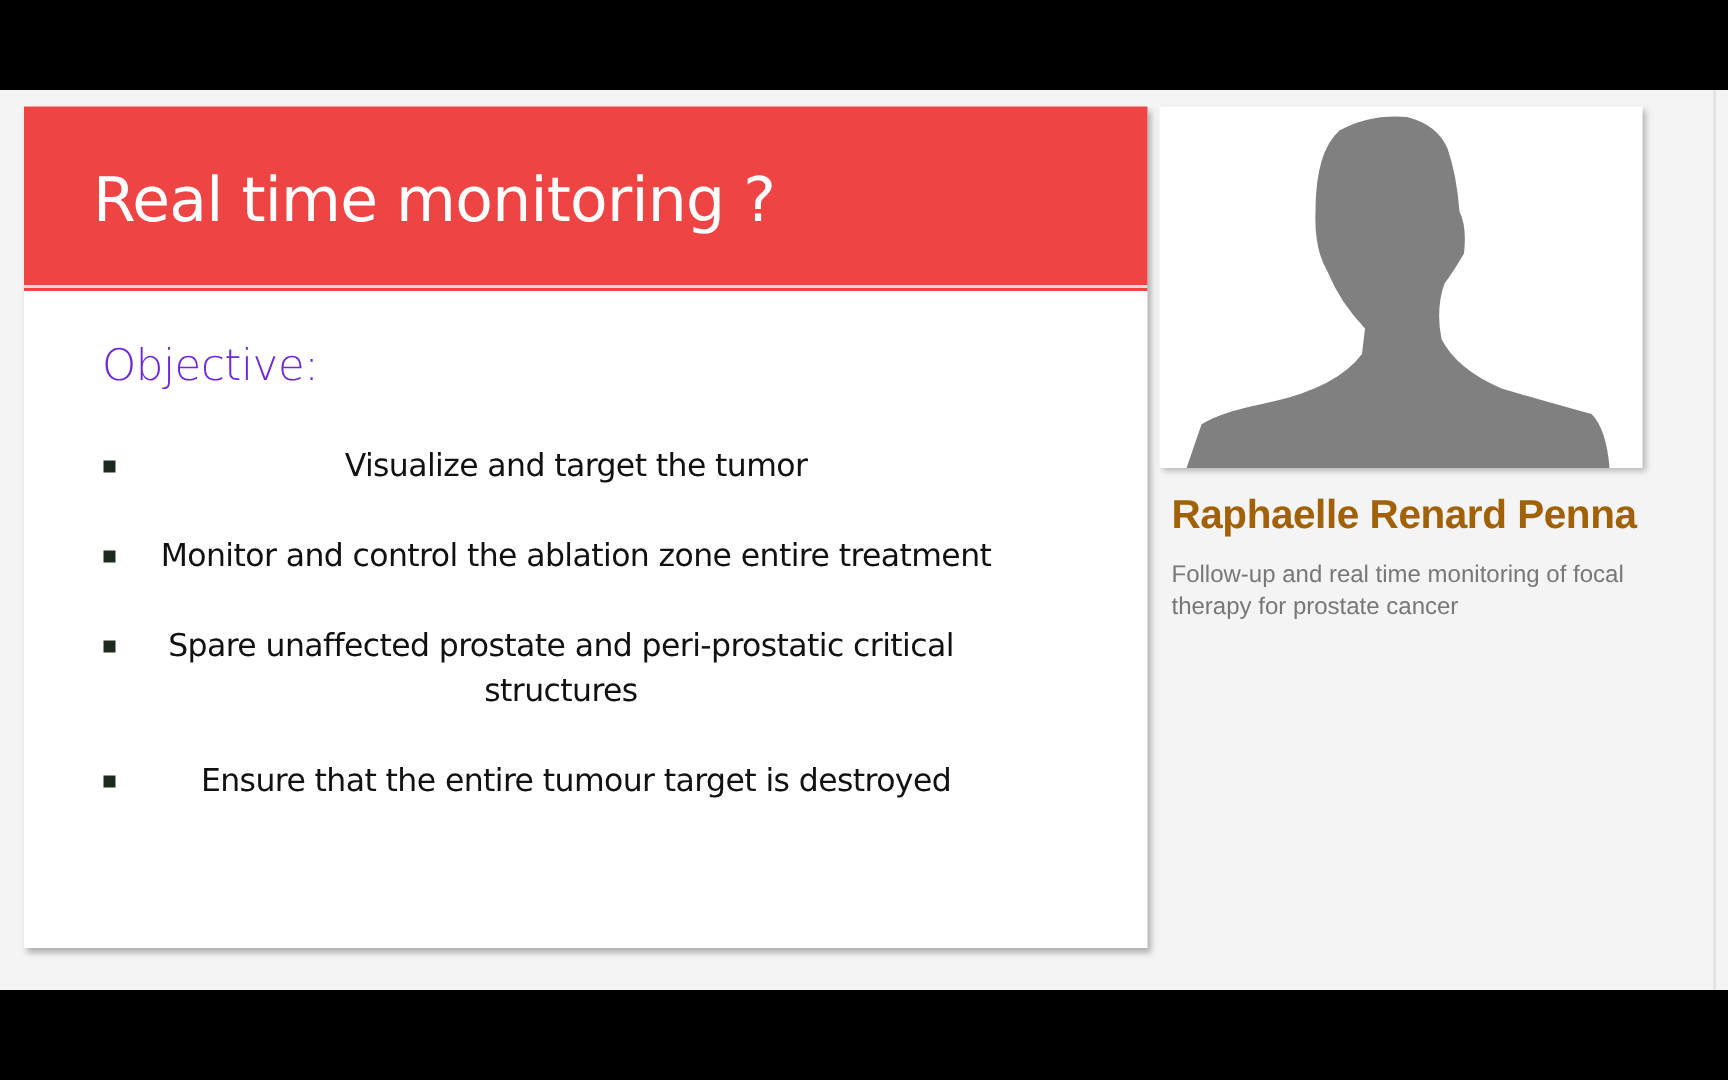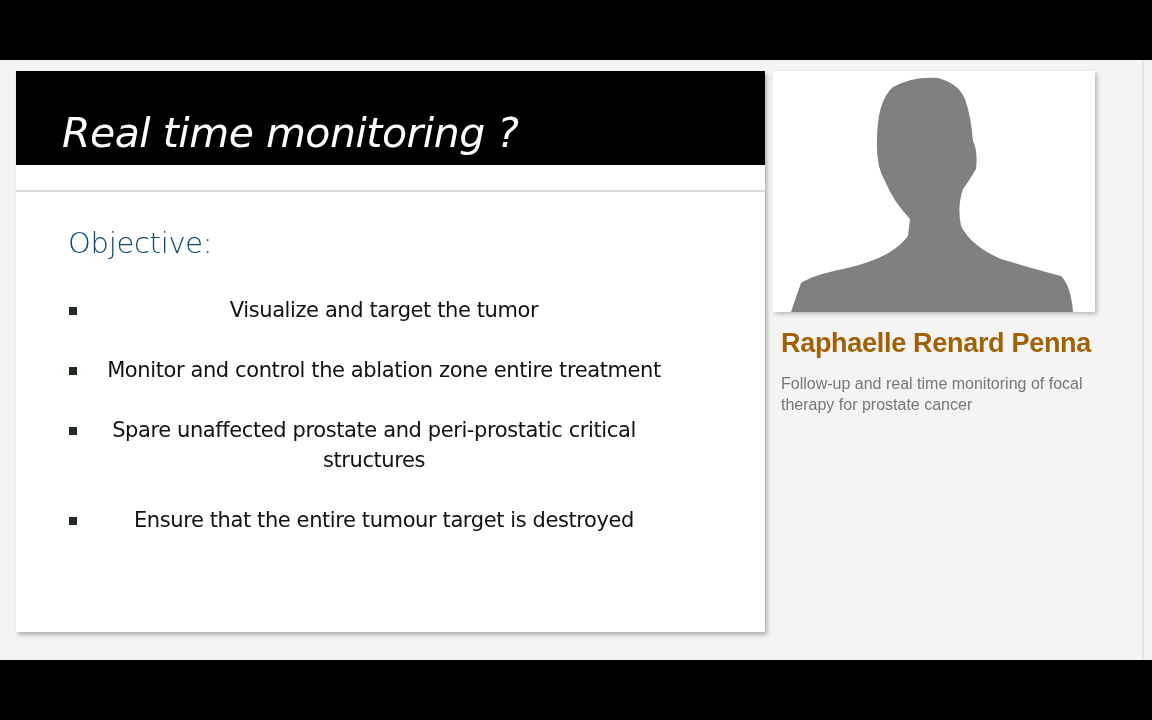--- a/index.html
+++ b/index.html
@@ -1,23 +1,23 @@
 <!DOCTYPE html>
 <html><head>
 <meta charset="utf-8">
 <style>
   html, body { margin:0; padding:0; }
   body { width:1152px; height:720px; background:#000; position:relative; overflow:hidden; font-family:"Liberation Sans", sans-serif; }
   .stage { position:absolute; left:0; top:60px; width:1152px; height:600px; background:#f4f4f4; }
   .stage-edge { position:absolute; right:8px; top:0; width:2px; height:600px; background:#e4e4e4; }
   .slide { position:absolute; left:16px; top:11px; width:749px; height:561px; background:#fff; box-shadow:2px 3px 4px rgba(0,0,0,0.28); }
-  .title-bar { position:absolute; left:0; top:0; width:749px; height:94px; background:#000000;font-style:italic; }
+  .title-bar { position:absolute; left:0; top:0; width:749px; height:123px; background:#ef4444; }
   .title-rule { position:absolute; left:0; top:119px; width:749px; height:2px; background:#dcdcdc; }
   .title { position:absolute; left:46px; top:38px; color:#fff; font-size:41px; font-family:"DejaVu Sans", sans-serif; letter-spacing:-0.5px; }
-  .objective { position:absolute; left:52px; top:155px; font-size:29px; color:#0c4a6e; font-family:"DejaVu Sans", sans-serif; font-weight:300; letter-spacing:-0.3px; }
+  .objective { position:absolute; left:52px; top:155px; font-size:29px; color:#6d28d9; font-family:"DejaVu Sans", sans-serif; font-weight:300; letter-spacing:-0.3px; }
   .bullets { position:absolute; left:52px; top:224px; margin:0; padding:0; list-style:none;text-align:center; }
   .bullet { position:relative; padding-left:26px; font-size:21px; line-height:30px; color:#111; margin-bottom:30px; width:580px; font-family:"DejaVu Sans", sans-serif; letter-spacing:-0.4px; }
   .bullet-mark { position:absolute; left:1px; top:12px; width:8px; height:8px; background:#1e2a1e; }
   .photo { position:absolute; left:773px; top:11px; width:322px; height:241px; background:#fff; box-shadow:2px 2px 4px rgba(0,0,0,0.25); overflow:hidden; }
   .photo svg { position:absolute; left:0; top:0; }
   .speaker-name { position:absolute; left:781px; top:268px; font-size:27px; font-weight:bold; color:#a16207; letter-spacing:-0.3px; }
   .speaker-talk { position:absolute; left:781px; top:313px; font-size:16px; line-height:21px; color:#777; width:320px; }
 </style>
 </head>
 <body>

